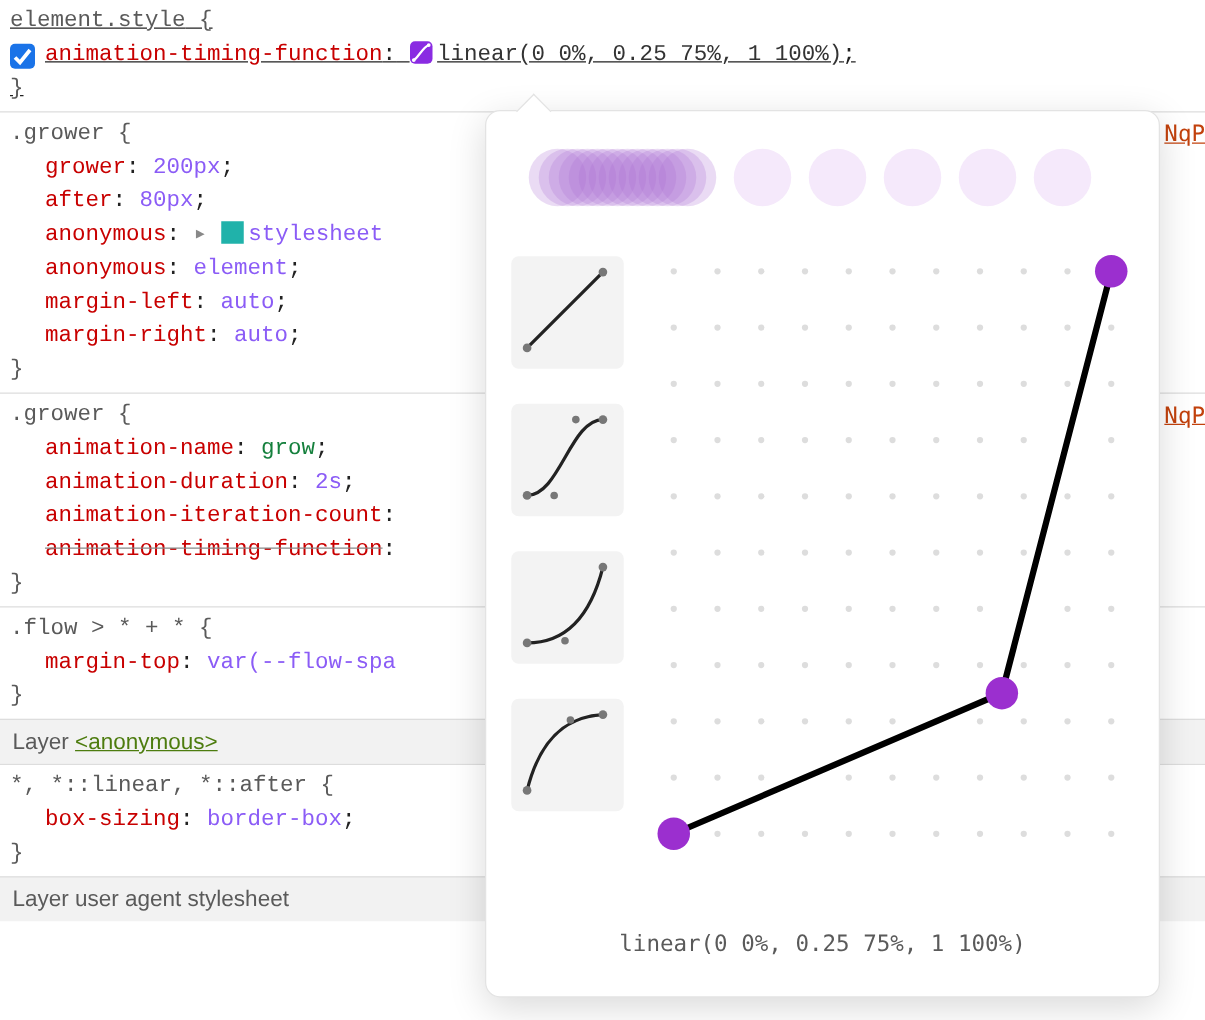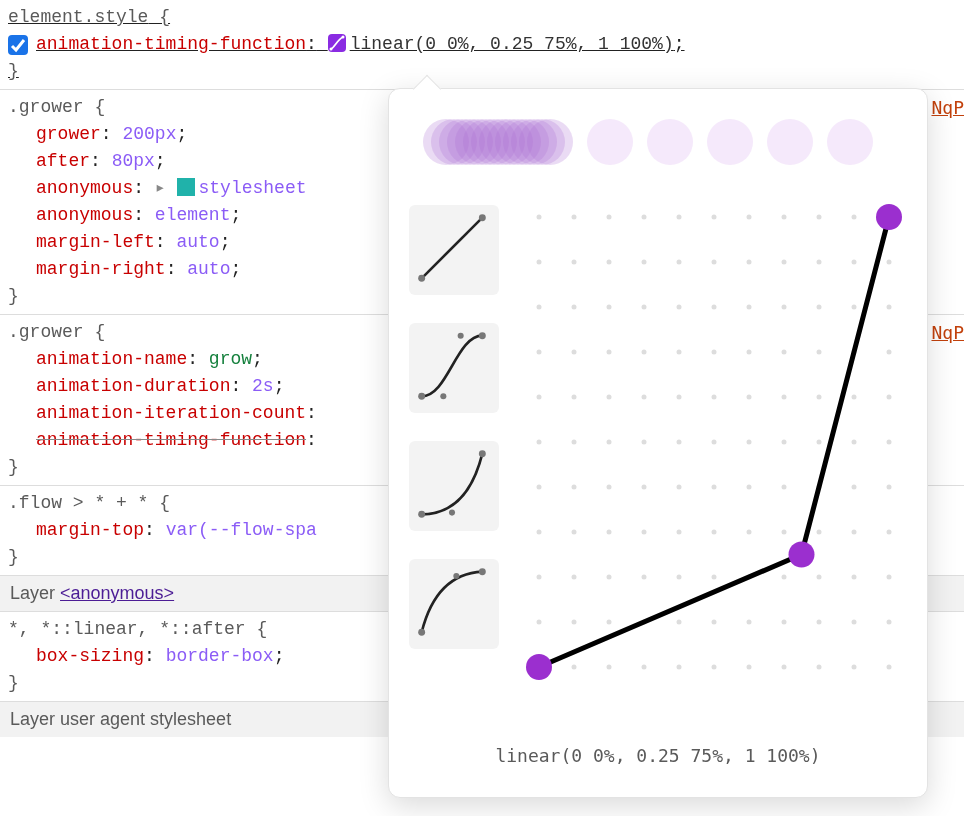--- a/index.html
+++ b/index.html
@@ -60,21 +60,21 @@
   margin-right: 4px;
 }
 .layer-row {
   background: #f2f2f2;
   padding: 4px 10px;
   border-top: 1px solid #ddd;
   color: #5a5a5a;
   font-family: "Helvetica Neue", Arial, sans-serif;
   font-size: 18px;
 }
-.layer-row a { color: #4c1d95; text-decoration: underline; }
+.layer-row a { color: #4d7c0f; text-decoration: underline; }
 .src-link {
   position: absolute;
   right: 0;
   text-decoration: underline;
   color: #c2410c;
   font-family: Menlo, monospace;
 }
 
 .popover {
   position: absolute;

